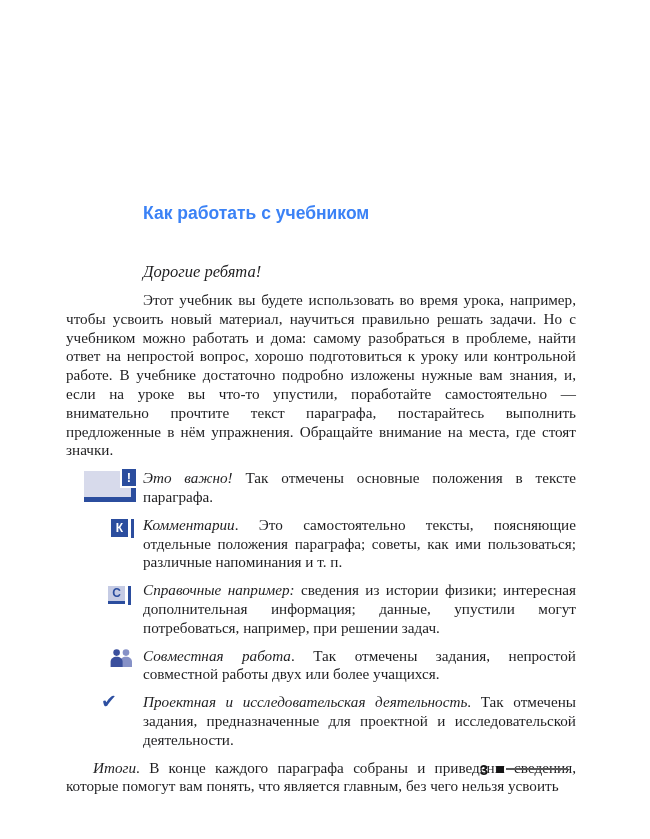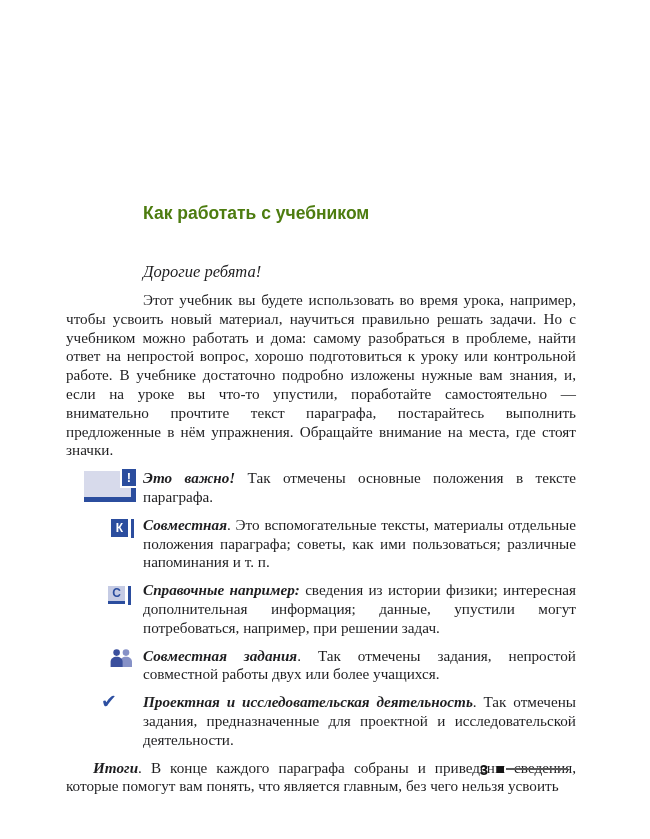--- a/index.html
+++ b/index.html
@@ -6,36 +6,36 @@
   html,body { background:#ffffff; }
   .page {
     position:relative; width:650px; height:839px; background:#ffffff;
     overflow:hidden;
     font-family:"Liberation Serif", serif; color:#1e1e20;
   }
   .content { position:absolute; left:66px; top:0; width:510px; }
   .title {
     margin:203px 0 0 77px;
     font-family:"Liberation Sans", sans-serif;
-    font-weight:bold; font-size:17.5px; line-height:21px; color:#4d7c0f;
+    font-weight:bold; font-size:17.5px; line-height:21px; color:#3b82f6;
   }
   .salutation {
     margin:38px 0 9px 77px;
     font-style:italic; font-size:16.5px; line-height:20px;
   }
   .intro {
     margin-top:0; text-indent:77px;
     font-size:15.2px; line-height:18.8px; text-align:justify;
   }
   .items { margin-top:9px; }
   .item {
     position:relative; padding-left:77px; margin-bottom:9px;
     font-size:15.2px; line-height:18.8px; text-align:justify;
   }
-  .lead { font-style:italic;font-weight:bold; }
+  .lead { font-style:italic; }
   .summary {
     margin-top:6px; text-indent:27px;
     font-size:15.2px; line-height:18.8px; text-align:justify;
   }
   
   .iconwrap { position:absolute; top:2px; }
   
   .imp-rect {
     display:block; position:relative; width:52px; height:31px;
     background:#d7daeb;
@@ -95,21 +95,21 @@
               <span class="imp-badge">!</span>
             </span>
         </span>
         <span class="lead">Это важно!</span><span> Так отмечены основные положения в тексте параграфа.</span>
       </div>
 
       <div class="item">
         <span class="iconwrap" style="left:45px;">
           <span class="licon"><span class="lsq k">К</span><span class="vbar"></span></span>
         </span>
-        <span class="lead">Совместная</span><span>. Это вспомогательные тексты, материалы отдельные положения параграфа; советы, как ими пользоваться; различные напоминания и т. п.</span>
+        <span class="lead">Комментарии</span><span>. Это самостоятельно тексты, поясняющие отдельные положения параграфа; советы, как ими пользоваться; различные напоминания и т. п.</span>
       </div>
 
       <div class="item">
         <span class="iconwrap" style="left:42px;">
           <span class="licon"><span class="lsq c">С</span><span class="vbar"></span></span>
         </span>
         <span class="lead">Справочные например:</span><span> сведения из истории физики; интересная дополнительная информация; данные, упустили могут потребоваться, например, при решении задач.</span>
       </div>
 
       <div class="item">
@@ -118,21 +118,21 @@
             <g fill="#8691c7">
               <circle cx="18" cy="4.6" r="3.3"></circle>
               <path d="M12 19 v-5.2 c0-3.1 2.6-5.1 6-5.1 s6 2 6 5.1 V19 z"></path>
             </g>
             <g fill="#3a4f9d">
               <circle cx="8.6" cy="4.6" r="3.3"></circle>
               <path d="M2.6 19 v-5.2 c0-3.1 2.6-5.1 6-5.1 s6 2 6 5.1 V19 z"></path>
             </g>
           </svg>
         </span>
-        <span class="lead">Совместная задания</span><span>. Так отмечены задания, непростой совместной работы двух или более учащихся.</span>
+        <span class="lead">Совместная работа</span><span>. Так отмечены задания, непростой совместной работы двух или более учащихся.</span>
       </div>
 
       <div class="item">
         <span class="iconwrap check" style="left:35px; top:-1px;">✔</span>
         <span class="lead">Проектная и исследовательская деятельность</span><span>. Так отмечены задания, предназначенные для проектной и исследовательской деятельности.</span>
       </div>
 
     </div>
 
     <p class="summary"><span class="lead">Итоги</span><span>. В конце каждого параграфа собраны и приведены сведения, которые помогут вам понять, что является главным, без чего нельзя усвоить</span></p>

